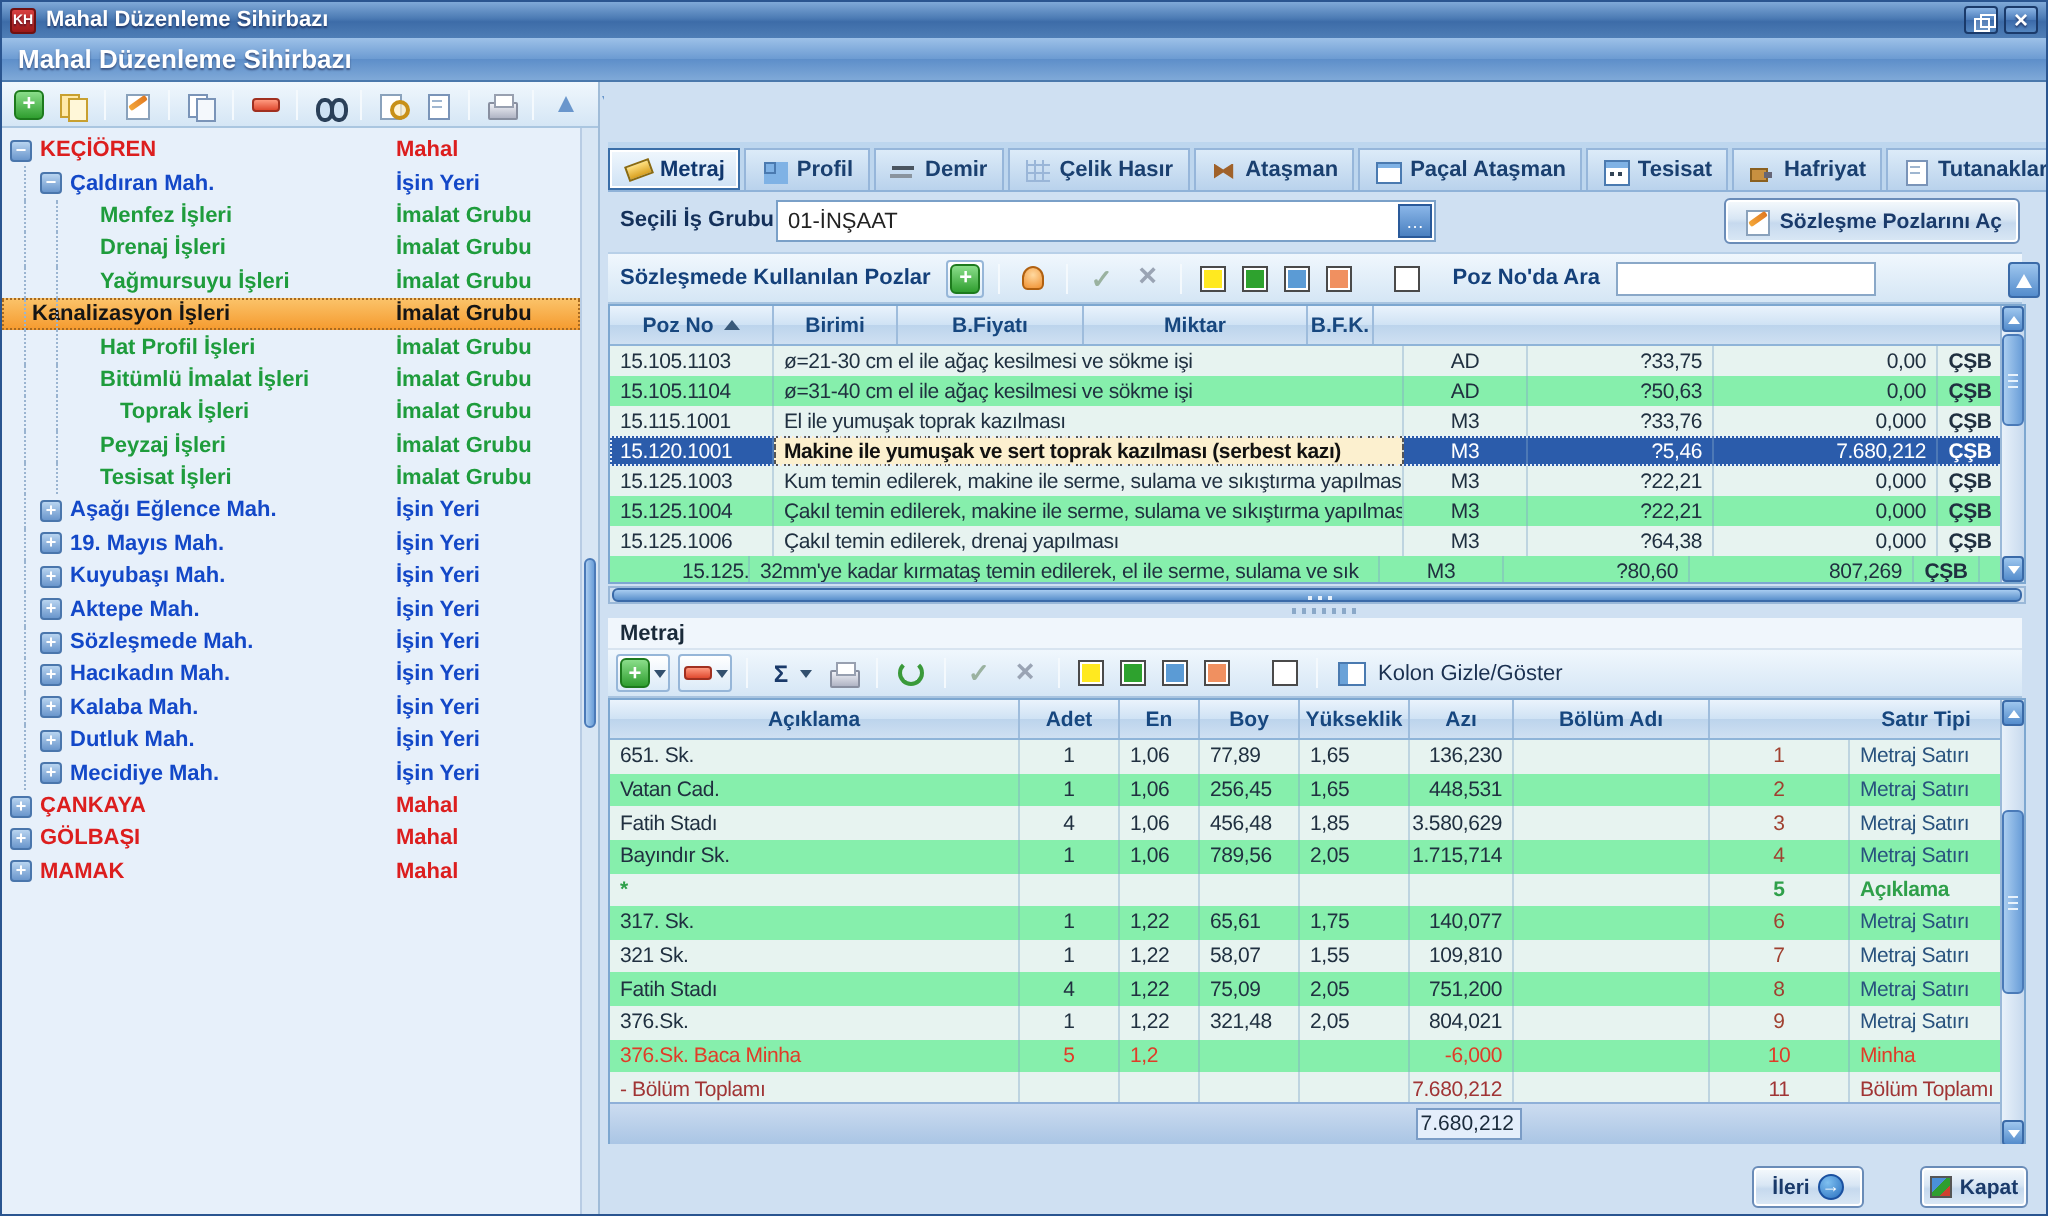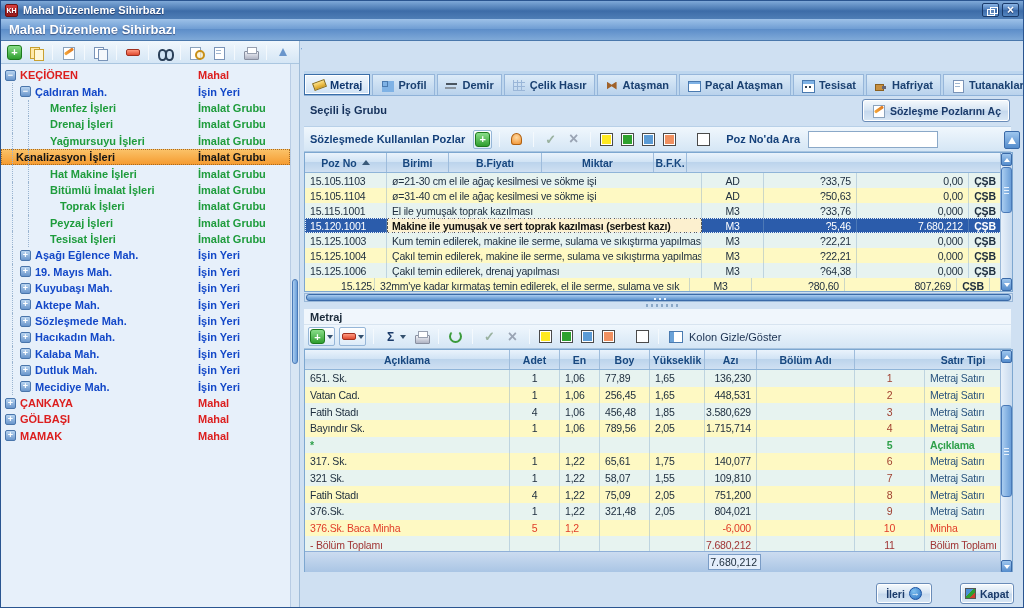--- a/index.html
+++ b/index.html
@@ -135,21 +135,21 @@
   
   .datatable{position:absolute;background:#fff;border:1px solid #7da7d0;overflow:hidden}
   .t-head{display:flex;height:20px;background:linear-gradient(#eaf3fc,#cfe2f4 50%,#bcd4ec 50%,#cfe0f2);border-bottom:1px solid #8fb4d8}
   .th{display:flex;align-items:center;justify-content:center;font-size:10.5px;font-weight:700;color:#17477f;
     border-right:1px solid #9ebcdc;white-space:nowrap;overflow:hidden;flex:0 0 auto}
   .sortasc{width:0;height:0;border-left:4px solid transparent;border-right:4px solid transparent;border-bottom:5px solid #3a5a7a;margin-left:5px}
   .tr{display:flex;align-items:stretch}
   .td{font-size:10.5px;letter-spacing:-0.2px;color:#203040;display:flex;align-items:center;white-space:nowrap;overflow:hidden;
     border-right:1px solid rgba(130,165,200,.4);flex:0 0 auto;padding:0 5px}
   .al-c{justify-content:center}.al-r{justify-content:flex-end}
-  .r-light{background:#e7f3f0}.r-cream{background:#fef9c3}
+  .r-light{background:#e7f3f0}.r-cream{background:#86efac}
   .pt .tr{height:15px}
   .pt .tr.sel .td{background:#2b5cab;color:#fff}
   .pt .tr.sel .td.desc{background:#fcf0cf;color:#111;font-weight:700;outline:1px dashed #555;outline-offset:-1px}
   .pt .tr.sel{outline:1px dotted #e8f0fa;outline-offset:-1px}
   .td.bfk{font-weight:600}
   .mt .tr{height:16.63px}
   .mt .td.c-sira{color:#a04030}
   .mt .td.c-tip{color:#28527e}
   .mt .k-aciklama .td{color:#2fa04a;font-weight:700}
   .mt .k-minha .td{color:#e03c28}
@@ -294,21 +294,21 @@
           <span class="g1"></span>
           <span class="g2"></span>
           <span class="exp-sp"></span>
           <span class="nm c-green">Kanalizasyon İşleri</span>
           <span class="tp c-green">İmalat Grubu</span>
         </div>
         <div class="tree-row" style="padding-left: 34px;">
           <span class="g1"></span>
           <span class="g2"></span>
           <span class="exp-sp"></span>
-          <span class="nm c-green">Hat Makine İşleri</span>
+          <span class="nm c-green">Hat Profil İşleri</span>
           <span class="tp c-green">İmalat Grubu</span>
         </div>
         <div class="tree-row" style="padding-left: 34px;">
           <span class="g1"></span>
           <span class="g2"></span>
           <span class="exp-sp"></span>
           <span class="nm c-green">Bitümlü İmalat İşleri</span>
           <span class="tp c-green">İmalat Grubu</span>
         </div>
         <div class="tree-row" style="padding-left: 44px;">
@@ -442,20 +442,24 @@
           <span>Hafriyat</span>
         </div>
         <div class="tab">
           <span class="tic tic-tutanak"></span>
           <span>Tutanaklar</span>
         </div>
       </div>
 
     <div class="isgrubu">
       <span class="lbl">Seçili İş Grubu</span>
+      <div class="combo">
+        <span>01-İNŞAAT</span>
+        <span class="combo-btn"></span>
+      </div>
       <button class="btn btn-contract">
         <span class="ic ic-edit"></span>
         <span>Sözleşme Pozlarını Aç</span>
       </button>
     </div>
 
     <div class="ptoolbar">
       <span class="tlabel">Sözleşmede Kullanılan Pozlar</span>
       <span id="pozIcons" style="display:flex;align-items:center;gap:4px">
           <span class="icw boxed">

